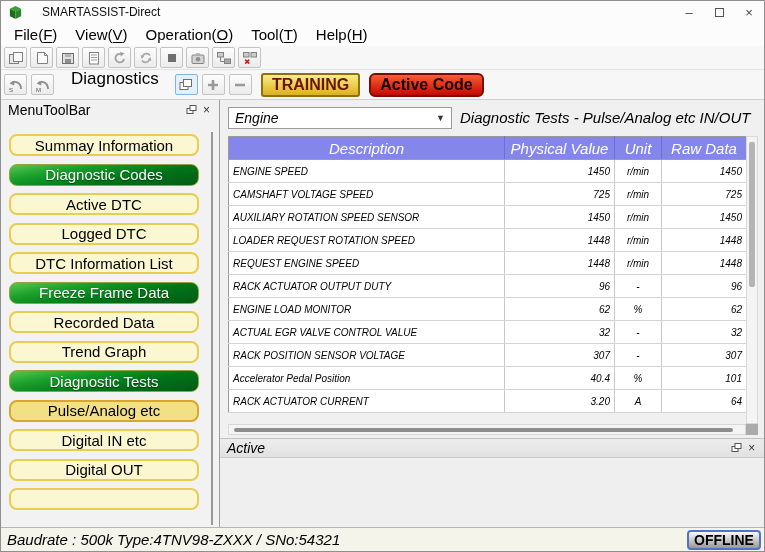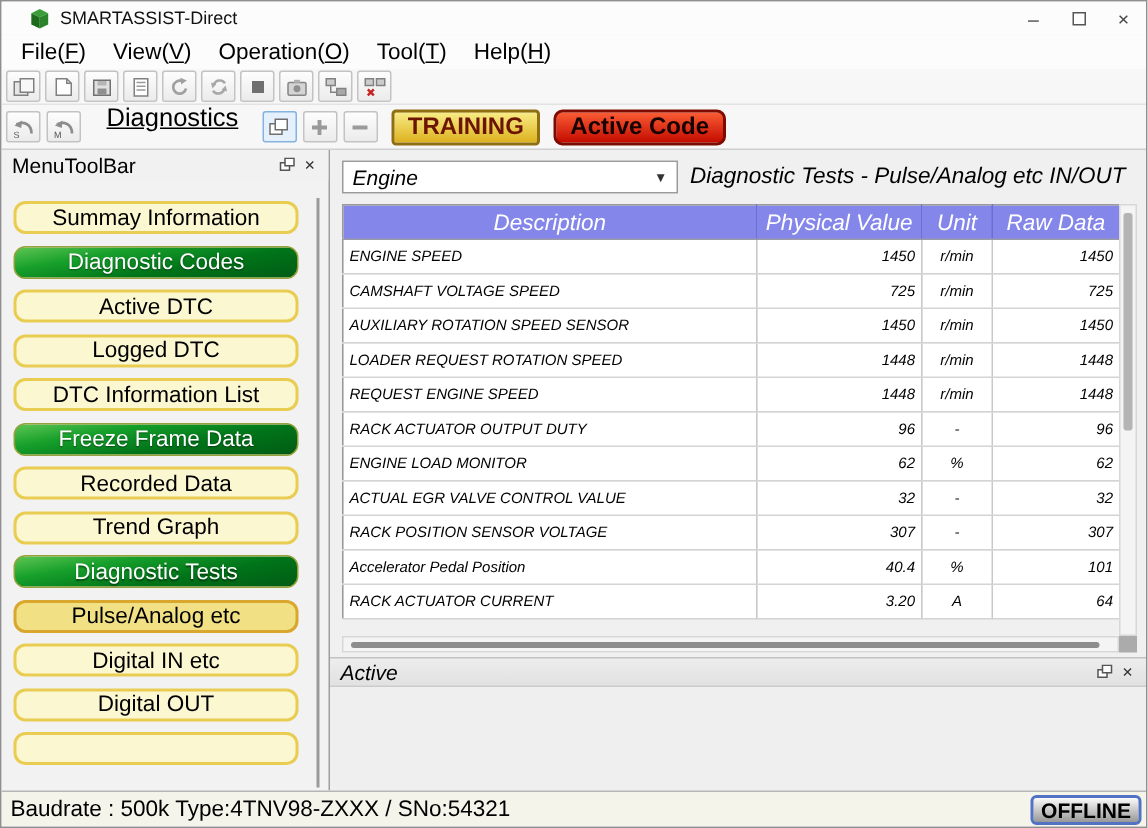--- a/index.html
+++ b/index.html
@@ -1,36 +1,36 @@
 <!DOCTYPE html>
 <html><head>
 <meta charset="utf-8">
 <style>
   html,body{margin:0;padding:0;background:#dcdcdc;}
   *{box-sizing:border-box;font-family:"Liberation Sans",sans-serif;}
   .window{position:relative;width:765px;height:552px;background:#f0f0f0;border:1px solid #8f8f8f;overflow:hidden;}
 
   
-  .titlebar{position:absolute;top:0;left:0;right:0;height:22px;background:#fcfcfc;display:flex;align-items:center;padding-left:18px;gap:6px;}
+  .titlebar{position:absolute;top:0;left:0;right:0;height:22px;background:#fcfcfc;display:flex;align-items:center;padding-left:7px;gap:19px;}
   .titlebar .title{font-size:12px;color:#111;flex:1;}
   .win-controls{display:flex;height:100%;}
   .win-btn{width:30px;display:flex;align-items:center;justify-content:center;color:#444;font-size:13px;}
   .maxbox{width:9px;height:9px;border:1px solid #555;display:inline-block;}
 
   
   .menubar{position:absolute;top:22px;left:0;right:0;height:23px;background:#fcfcfc;display:flex;align-items:center;padding-left:4px;}
   .menu-item{font-size:15px;color:#000;padding:1px 9px;}
   .mnemonic{text-decoration:underline;text-underline-offset:2px;}
 
   
   .toolbar1{position:absolute;top:45px;left:0;right:0;height:24px;background:#f7f7f7;display:flex;align-items:center;gap:3px;padding-left:3px;border-bottom:1px solid #e3e3e3;}
   .toolbar2{position:absolute;top:69px;left:0;right:0;height:30px;background:#f7f7f7;display:flex;align-items:center;gap:4px;padding-left:3px;border-bottom:1px solid #cfcfcf;}
   .tbtn{width:23px;height:21px;border:1px solid #c3c3c3;border-radius:2px;background:linear-gradient(#fdfdfd,#ebebeb);display:flex;align-items:center;justify-content:center;padding:0;}
   .tbtn.active{background:#e4f0fb;border-color:#85b2e0;}
-  .tb-label{font-size:17px;color:#000;margin:0 12px 12px 13px;text-decoration:underline;}
+  .tb-label{font-size:17px;color:#000;margin:0 12px 12px 13px;}
   .badge{height:24px;display:flex;align-items:center;font-size:16px;font-weight:bold;padding:0 9px;margin-left:5px;}
   .badge.training{background:linear-gradient(#f8ec86,#ddb11e);border:2px solid #8f6f12;border-radius:3px;color:#6b1500;}
   .badge.activecode{background:linear-gradient(#fa5c34,#c30b00);border:2px solid #7e0b00;border-radius:6px;color:#160000;}
 
   
   .content{position:absolute;top:99px;left:0;right:0;bottom:24px;display:flex;}
   .sidebar{width:219px;border-right:1px solid #9e9e9e;background:#f2f2f2;position:relative;overflow:hidden;}
   .side-header{height:20px;display:flex;align-items:center;padding:0 5px 0 7px;background:#f1f1f1;}
   .side-header .t{flex:1;font-size:14px;color:#000;}
   .hd-ico{width:15px;display:flex;align-items:center;justify-content:center;color:#333;font-size:12px;}
@@ -62,21 +62,21 @@
   .hthumb{position:absolute;top:3px;left:5px;right:12px;height:4px;background:#8d8d8d;border-radius:2px;}
   .scroll-corner{position:absolute;top:288px;left:518px;width:12px;height:11px;background:#ababab;}
 
   
   .comment-header{position:absolute;left:0;right:0;top:338px;height:20px;background:linear-gradient(#ededed,#e1e1e1);border-top:1px solid #c2c2c2;border-bottom:1px solid #cacaca;display:flex;align-items:center;padding:0 5px 0 7px;}
   .comment-header .t{flex:1;font-size:14px;color:#000;}
   .comment-body{position:absolute;left:0;right:0;top:359px;bottom:0;background:#efefef;}
 
   
   .statusbar{position:absolute;left:0;right:0;bottom:0;height:24px;background:#f4f4ea;border-top:1px solid #b5b5b5;display:flex;align-items:center;padding-left:6px;}
-  .status-text{font-size:15px;color:#000;flex:1;}
+  .status-text{font-size:15px;color:#000;flex:1;font-style:italic;}
   .offline-btn{width:74px;height:20px;margin-right:3px;background:linear-gradient(#fafafa,#989898);border:2px solid #5272c4;border-radius:4px;font-size:14px;font-weight:bold;color:#000;display:flex;align-items:center;justify-content:center;padding:0;}
 </style>
 </head>
 <body>
 
 <div class="window">
 
   <div class="titlebar">
     <svg class="app-icon" width="15" height="15" viewBox="0 0 16 16">
       <polygon points="8,1 14,4 8,7 2,4" fill="#3a9d3a"></polygon>

